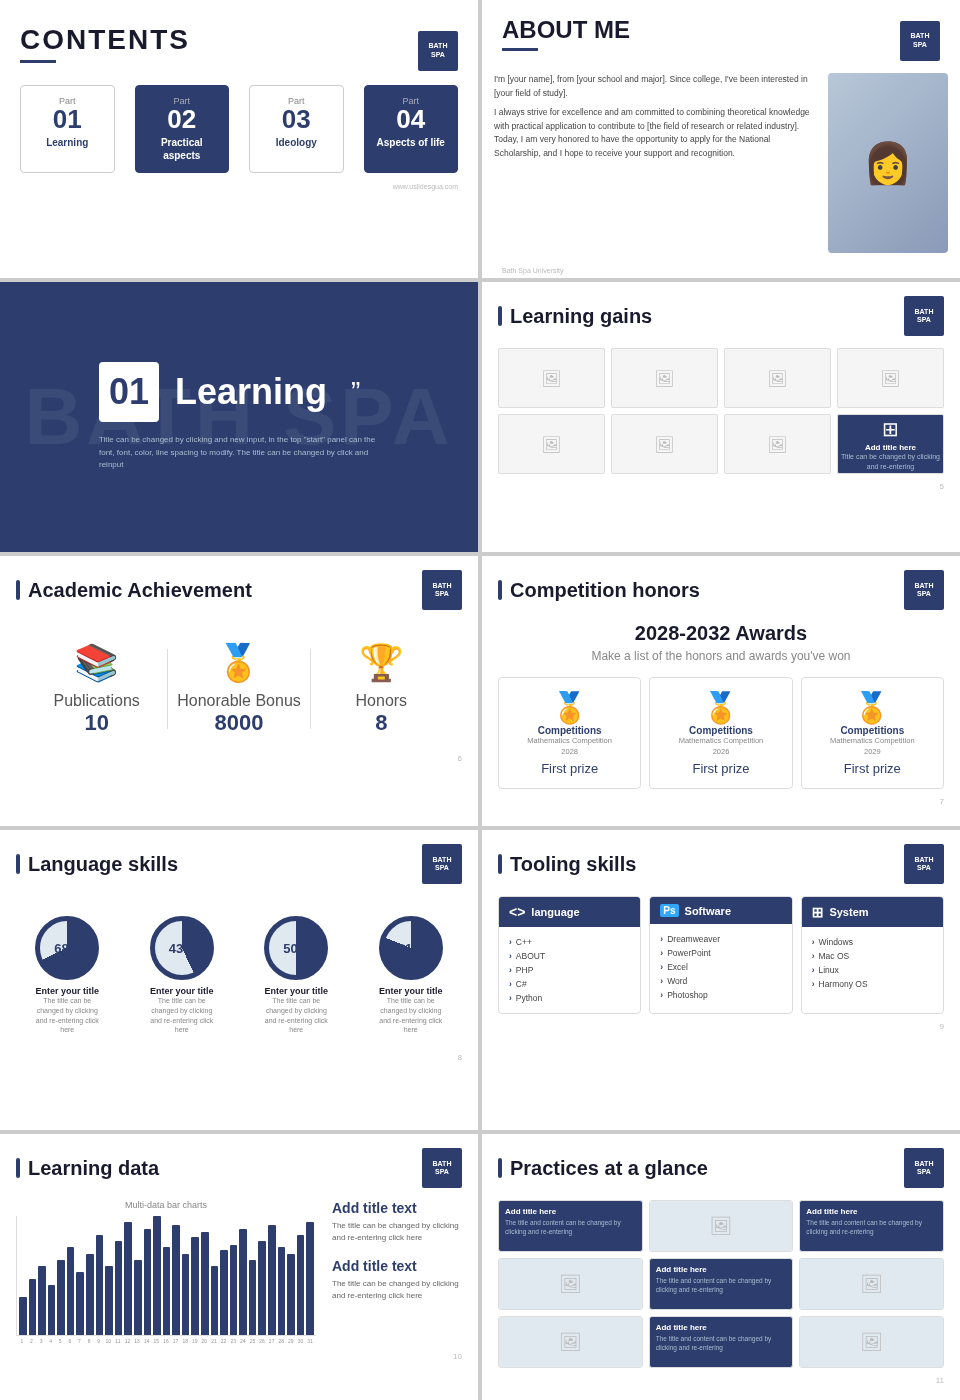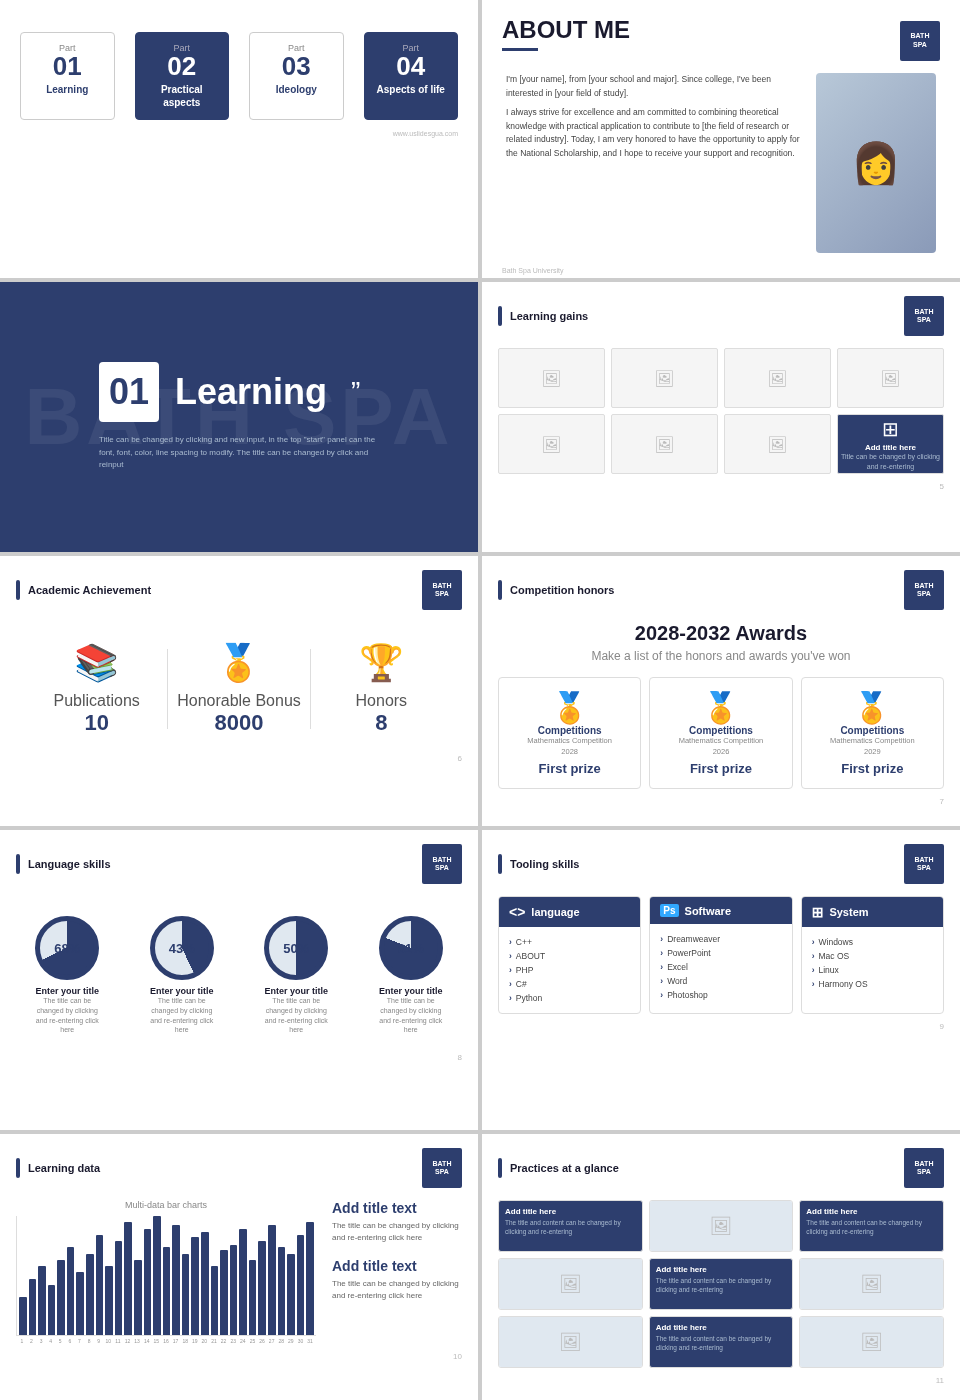--- a/index.html
+++ b/index.html
@@ -58,21 +58,21 @@
     
     .slide-about {
       min-height: 270px; display: flex; flex-direction: column;
     }
     .slide-header {
       display: flex; align-items: center; justify-content: space-between;
       padding: 16px 20px 8px;
     }
     .slide-header h1 { font-size: 24px; font-weight: 900; color: #1a1a2e; }
     .slide-about-body {
-      display: flex; flex: 1; padding: 0 24px 10px; gap: 10px;
+      display: flex; flex: 1; padding: 0 12px 10px; gap: 10px;
     }
     .about-text { flex: 1; font-size: 8.5px; color: #444; line-height: 1.6; }
     .about-text p { margin-bottom: 6px; }
     .about-photo {
       width: 120px; height: 180px; background: #c8d8e8; border-radius: 4px;
       display: flex; align-items: center; justify-content: center; flex-shrink: 0;
       overflow: hidden; position: relative;
     }
     .photo-placeholder {
       width: 100%; height: 100%; background: linear-gradient(135deg, #b8c8d8, #8a9ab8);
@@ -114,21 +114,21 @@
     .quote-mark { font-size: 28px; color: #fff; margin-left: 8px; }
     .learning-desc { font-size: 8px; color: #aabbd0; margin-top: 12px; line-height: 1.6; max-width: 280px; }
 
     
     .slide-gains { min-height: 270px; padding: 14px 16px; }
     .section-header {
       display: flex; align-items: center; justify-content: space-between; margin-bottom: 12px;
     }
     .section-title-wrap { display: flex; align-items: center; gap: 8px; }
     .blue-bar { width: 4px; height: 20px; background: #2d3e6e; border-radius: 2px; }
-    .section-title { font-size: 11px; font-weight: bold; color: #1a1a2e; }
+    .section-title { font-size: 20px; font-weight: bold; color: #1a1a2e; }
     .img-grid {
       display: grid; grid-template-columns: repeat(4, 1fr); gap: 6px;
     }
     .img-cell {
       border: 1px solid #ddd; height: 60px; display: flex; align-items: center;
       justify-content: center; background: #f5f5f5; border-radius: 2px; color: #bbb; font-size: 16px;
     }
     .img-cell.highlight {
       background: #2d3e6e; color: #fff; flex-direction: column; font-size: 9px;
     }
@@ -156,21 +156,21 @@
     .awards-row { display: flex; justify-content: space-around; gap: 8px; }
     .award-item {
       flex: 1; text-align: center; border: 1px solid #ddd; border-radius: 4px;
       padding: 12px 6px; position: relative;
     }
     .award-wreath {
       font-size: 30px; color: #8899aa;
     }
     .award-name { font-size: 10px; font-weight: bold; color: #2d3e6e; }
     .award-comp { font-size: 7.5px; color: #888; line-height: 1.4; }
-    .award-prize { font-size: 13px; font-weight: bold; color: #2d3e6e; margin-top: 4px; }
+    .award-prize { font-size: 13px; font-weight: normal; color: #2d3e6e; margin-top: 4px; }
 
     
     .slide-lang { min-height: 300px; padding: 14px 16px; }
     .circles-row { display: flex; justify-content: space-around; padding: 20px 0 10px; gap: 12px; }
     .circle-item { text-align: center; }
     .circle-ring {
       width: 64px; height: 64px; border-radius: 50%;
       border: 5px solid #2d3e6e; margin: 0 auto 6px;
       display: flex; align-items: center; justify-content: center;
       position: relative; font-size: 13px; font-weight: bold; color: #2d3e6e;
@@ -228,20 +228,29 @@
     .practice-cell.dark .practice-text-title { color: #fff; }
     .practice-text-desc { font-size: 6.5px; color: #888; line-height: 1.4; }
     .practice-cell.dark .practice-text-desc { color: #aabbd0; }
   </style>
 </head>
 <body>
 
 <div class="slide-grid">
 
   <div class="slide slide-contents">
+    <div class="title-bar">
+      <div>
+        <h1>CONTENTS</h1>
+        <div class="underline-bar"></div>
+      </div>
+      <div class="logo-box">
+        <span>BATH<br>SPA</span>
+      </div>
+    </div>
     <div class="parts-row">
       <div class="part-card">
         <div class="part-label">Part</div>
         <div class="part-num">01</div>
         <div class="part-name">Learning</div>
       </div>
       <div class="part-card active">
         <div class="part-label">Part</div>
         <div class="part-num">02</div>
         <div class="part-name">Practical aspects</div>

